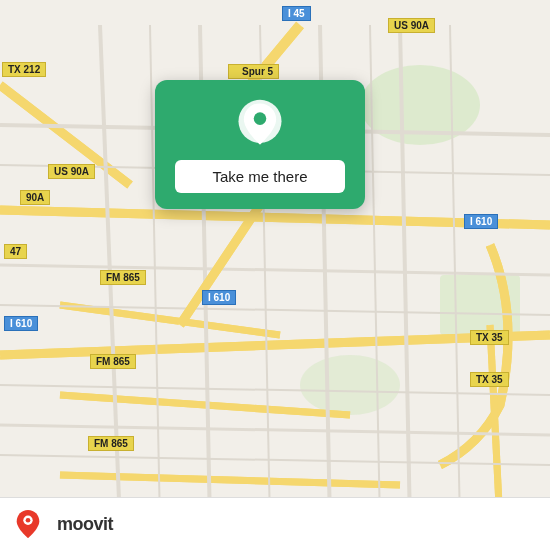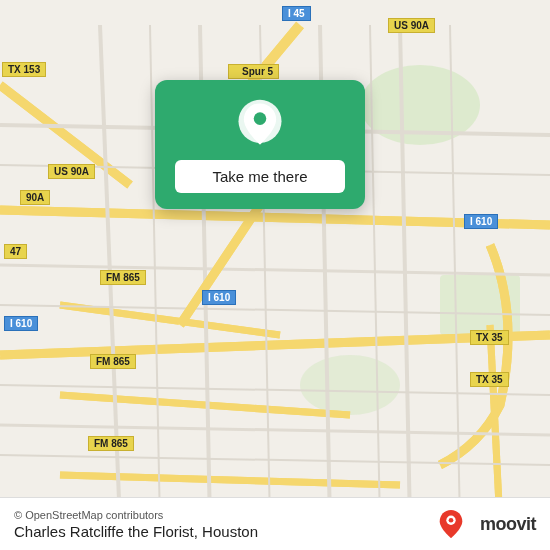--- a/index.html
+++ b/index.html
@@ -215,21 +215,21 @@
     <line x1="0" y1="360" x2="550" y2="370" stroke="#ddd8cf" stroke-width="2"></line>
     <line x1="0" y1="430" x2="550" y2="440" stroke="#ddd8cf" stroke-width="2"></line>
 
     <line x1="180" y1="300" x2="280" y2="150" stroke="#f5d76e" stroke-width="9"></line>
     <line x1="180" y1="300" x2="280" y2="150" stroke="#fff" stroke-width="4"></line>
     <line x1="180" y1="300" x2="280" y2="150" stroke="#f5d76e" stroke-width="9"></line>
   </svg>
 
   <div class="road-badge blue" style="left:282px; top:6px;">I 45</div>
 
-  <div class="road-badge" style="left:2px; top:62px;">TX 153</div>
+  <div class="road-badge" style="left:2px; top:62px;">TX 212</div>
 
   <div class="road-badge" style="left:388px; top:18px;">US 90A</div>
 
   <div class="road-badge" style="left:228px; top:64px;padding-left:13px;">Spur 5</div>
 
   <div class="road-badge" style="left:48px; top:164px;">US 90A</div>
 
   <div class="road-badge" style="left:20px; top:190px;">90A</div>
 
   <div class="road-badge blue" style="left:464px; top:214px;">I 610</div>
@@ -256,24 +256,20 @@
       <circle cx="26" cy="26" r="24" fill="white" opacity="0.9"></circle>
 
       <path d="M26 6 C16 6 8 14 8 24 C8 36 26 52 26 52 C26 52 44 36 44 24 C44 14 36 6 26 6 Z" fill="white"></path>
       <circle cx="26" cy="23" r="7" fill="#2eaa6e"></circle>
     </svg>
 
     <button class="take-me-there-btn">Take me there</button>
   </div>
 
   <div class="bottom-bar">
-    <div class="bottom-bar-left">
-      <span class="osm-credit">© OpenStreetMap contributors</span>
-      <span class="location-name">Charles Ratcliffe the Florist, Houston</span>
-    </div>
 
     <div class="moovit-logo">
 
       <svg class="moovit-pin" viewBox="0 0 28 34" xmlns="http://www.w3.org/2000/svg">
         <path d="M14 2 C7 2 2 7.5 2 14 C2 22 14 32 14 32 C14 32 26 22 26 14 C26 7.5 21 2 14 2 Z" fill="#e8392a"></path>
         <circle cx="14" cy="13" r="5" fill="white"></circle>
         <circle cx="14" cy="13" r="2.5" fill="#e8392a"></circle>
       </svg>
       <span class="moovit-text">moovit</span>
     </div>

